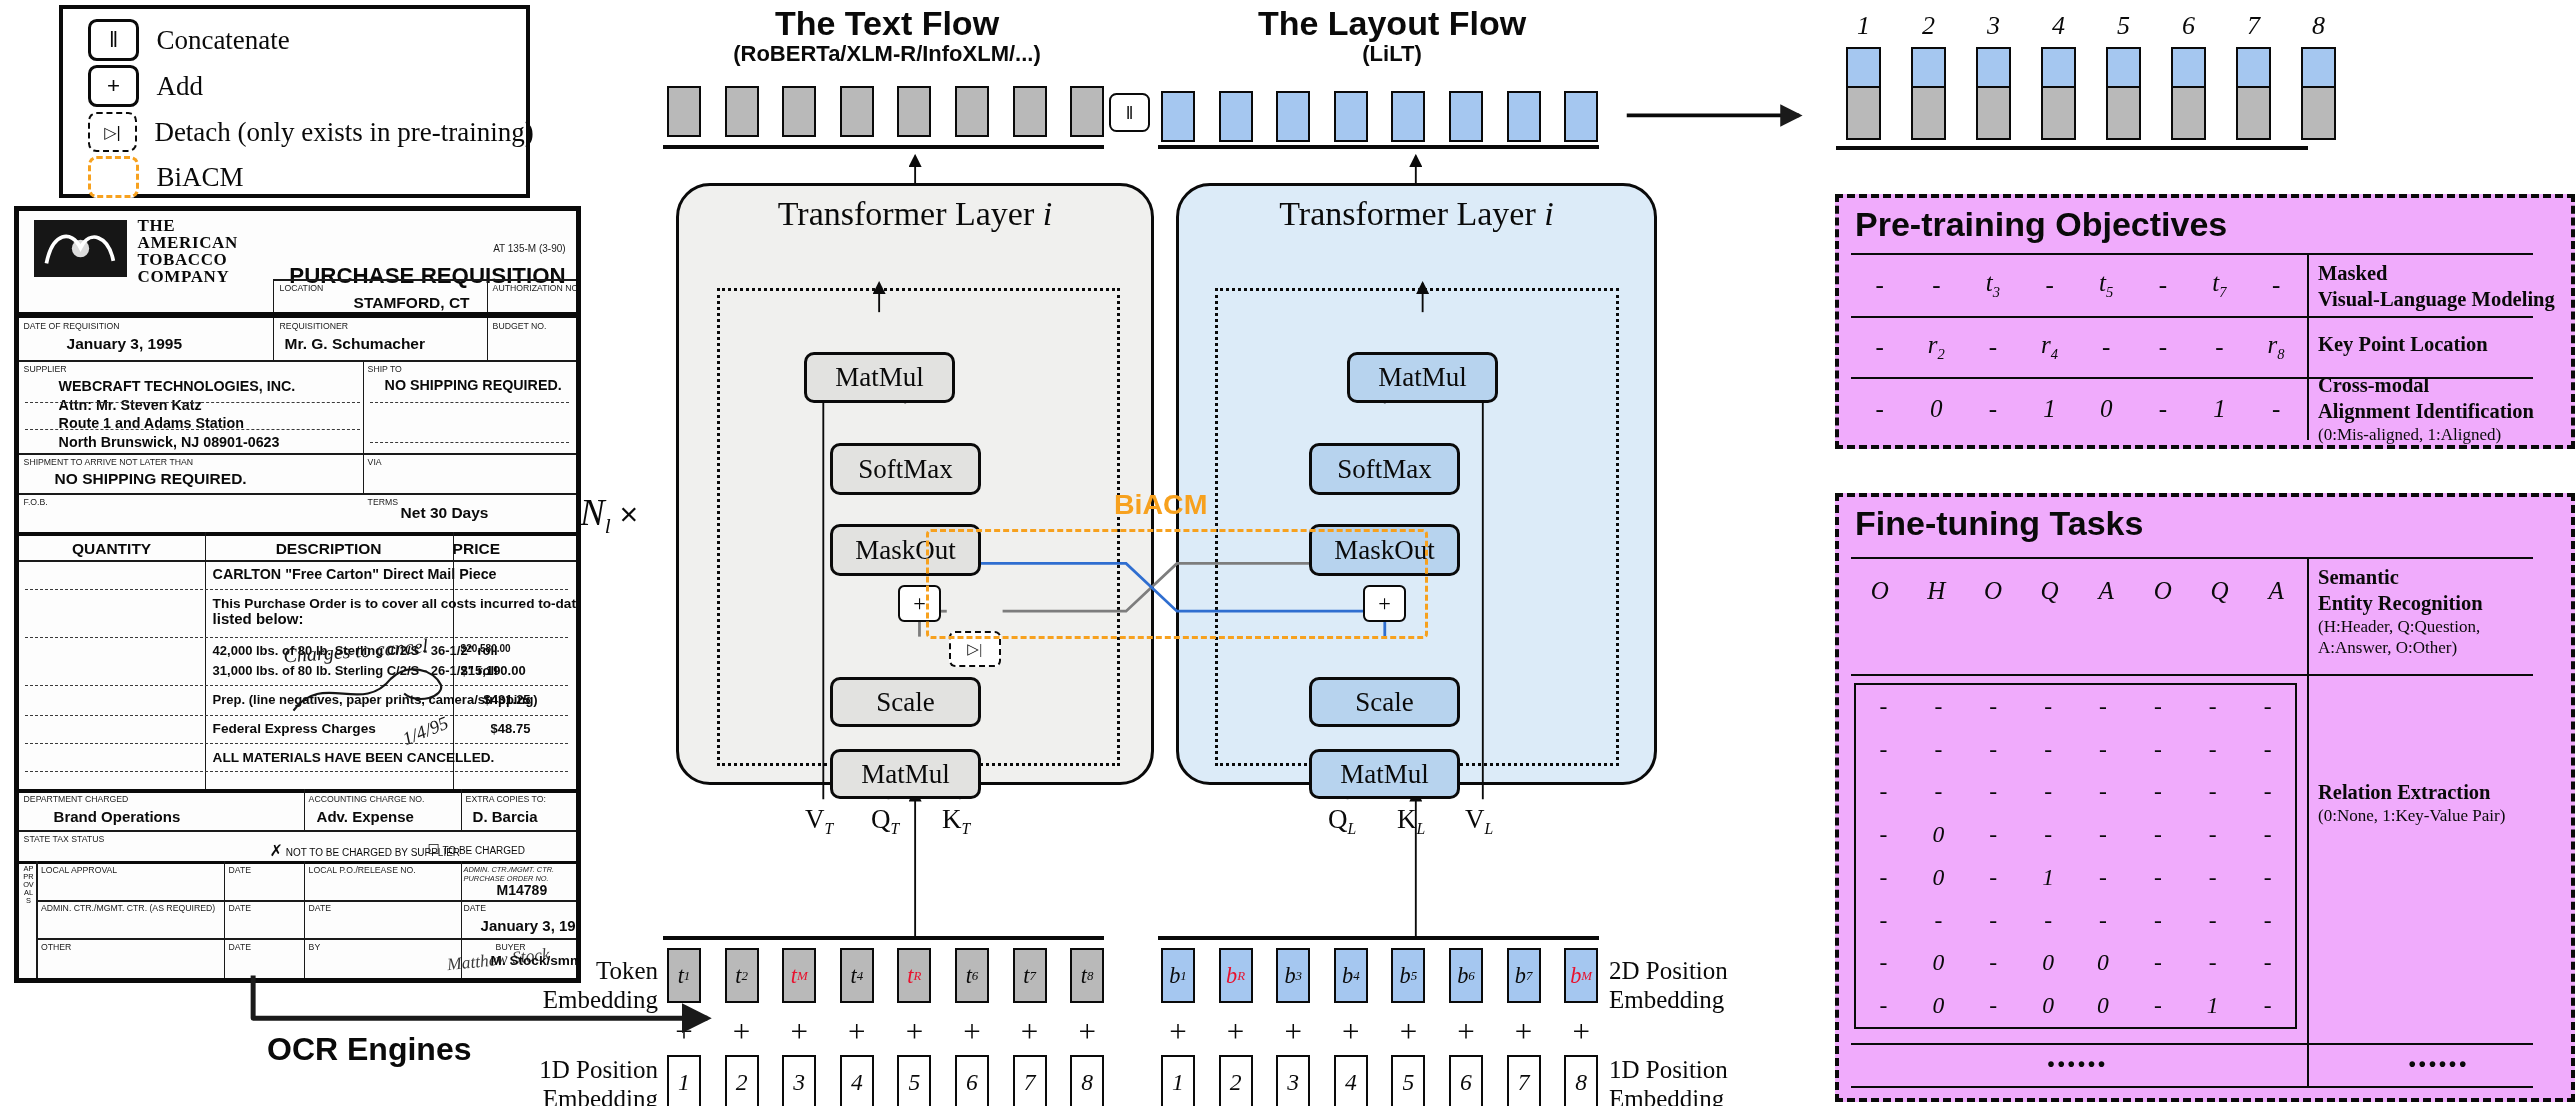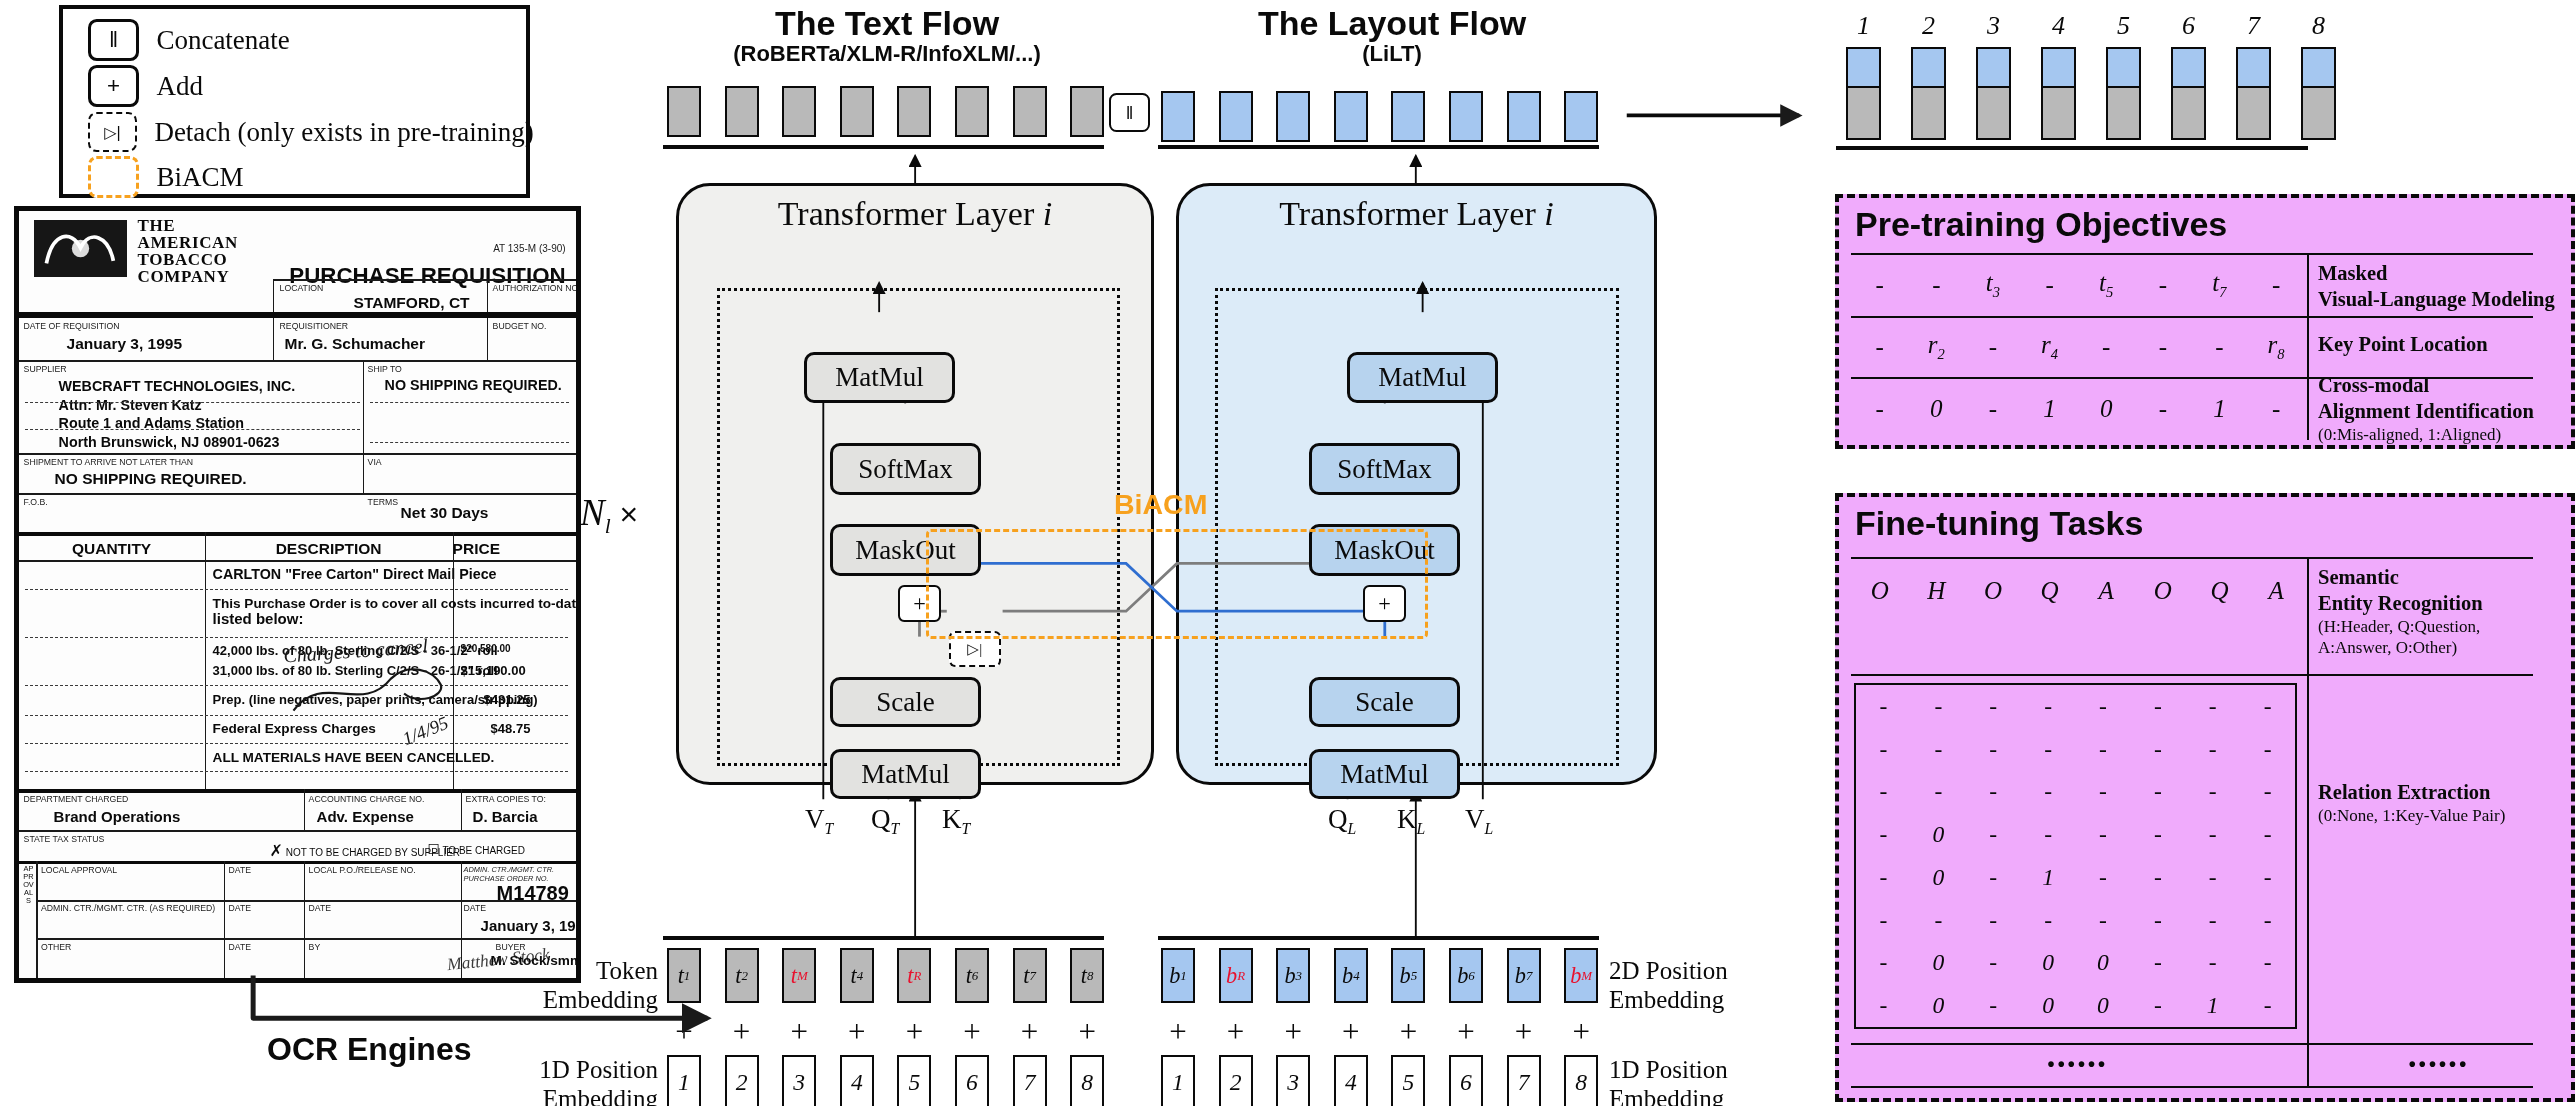--- a/index.html
+++ b/index.html
@@ -224,21 +224,21 @@
     <div class="line" style="left:0;top:650px;width:557px;height:3.1px;"></div>
     <div class="abs" style="left:3.7px;top:654px;width:12.4px;font-size:7.4px;line-height:8px;text-align:center;word-break:break-all;letter-spacing:0;">APPROVALS</div>
     <div class="vln" style="left:17.4px;top:650px;height:117px;"></div>
     <div class="vln" style="left:205px;top:650px;height:117px;"></div>
     <div class="vln" style="left:285px;top:650px;height:117px;"></div>
     <div class="vln" style="left:442px;top:650px;height:117px;"></div>
     <div class="lbl" style="left:22.3px;top:654px;">LOCAL APPROVAL</div>
     <div class="lbl" style="left:210px;top:654px;">DATE</div>
     <div class="lbl" style="left:290px;top:654px;">LOCAL P.O./RELEASE NO.</div>
     <div class="lbl" style="left:445px;top:654px;font-size:7.4px;white-space:normal;width:107px;font-style:italic;">ADMIN. CTR./MGMT. CTR.  PURCHASE ORDER NO.</div>
-    <div class="val" style="left:478px;top:671px;font-size:20px;">M14789</div>
+    <div class="val" style="left:478px;top:671px;font-size:14px;">M14789</div>
     <div class="hln" style="top:689px;left:17.4px;"></div>
     <div class="lbl" style="left:22.3px;top:692px;">ADMIN. CTR./MGMT. CTR. (AS REQUIRED)</div>
     <div class="lbl" style="left:210px;top:692px;">DATE</div>
     <div class="lbl" style="left:290px;top:692px;">DATE</div>
     <div class="lbl" style="left:445px;top:692px;">DATE</div>
     <div class="val" style="left:462px;top:706px;font-size:15px;">January 3, 1995</div>
     <div class="hln" style="top:727px;left:17.4px;"></div>
     <div class="lbl" style="left:22.3px;top:731px;">OTHER</div>
     <div class="lbl" style="left:210px;top:731px;">DATE</div>
     <div class="lbl" style="left:290px;top:731px;">BY</div>

